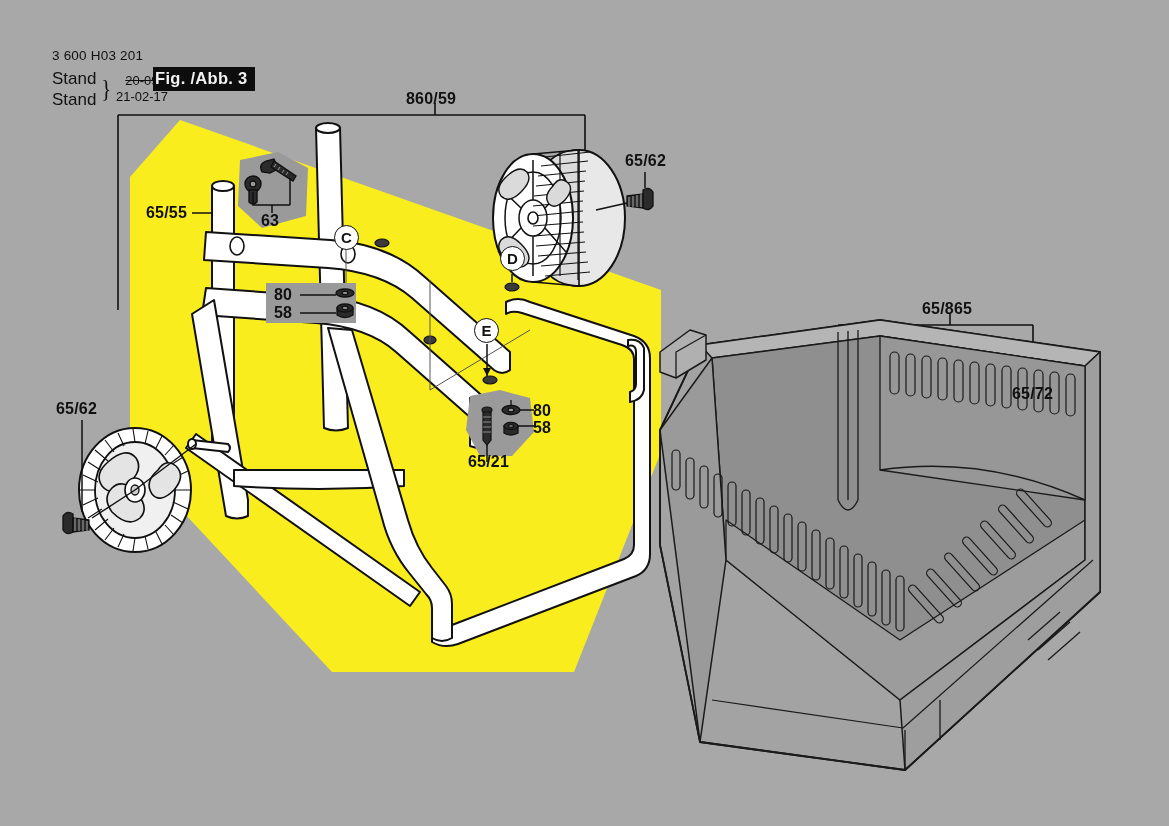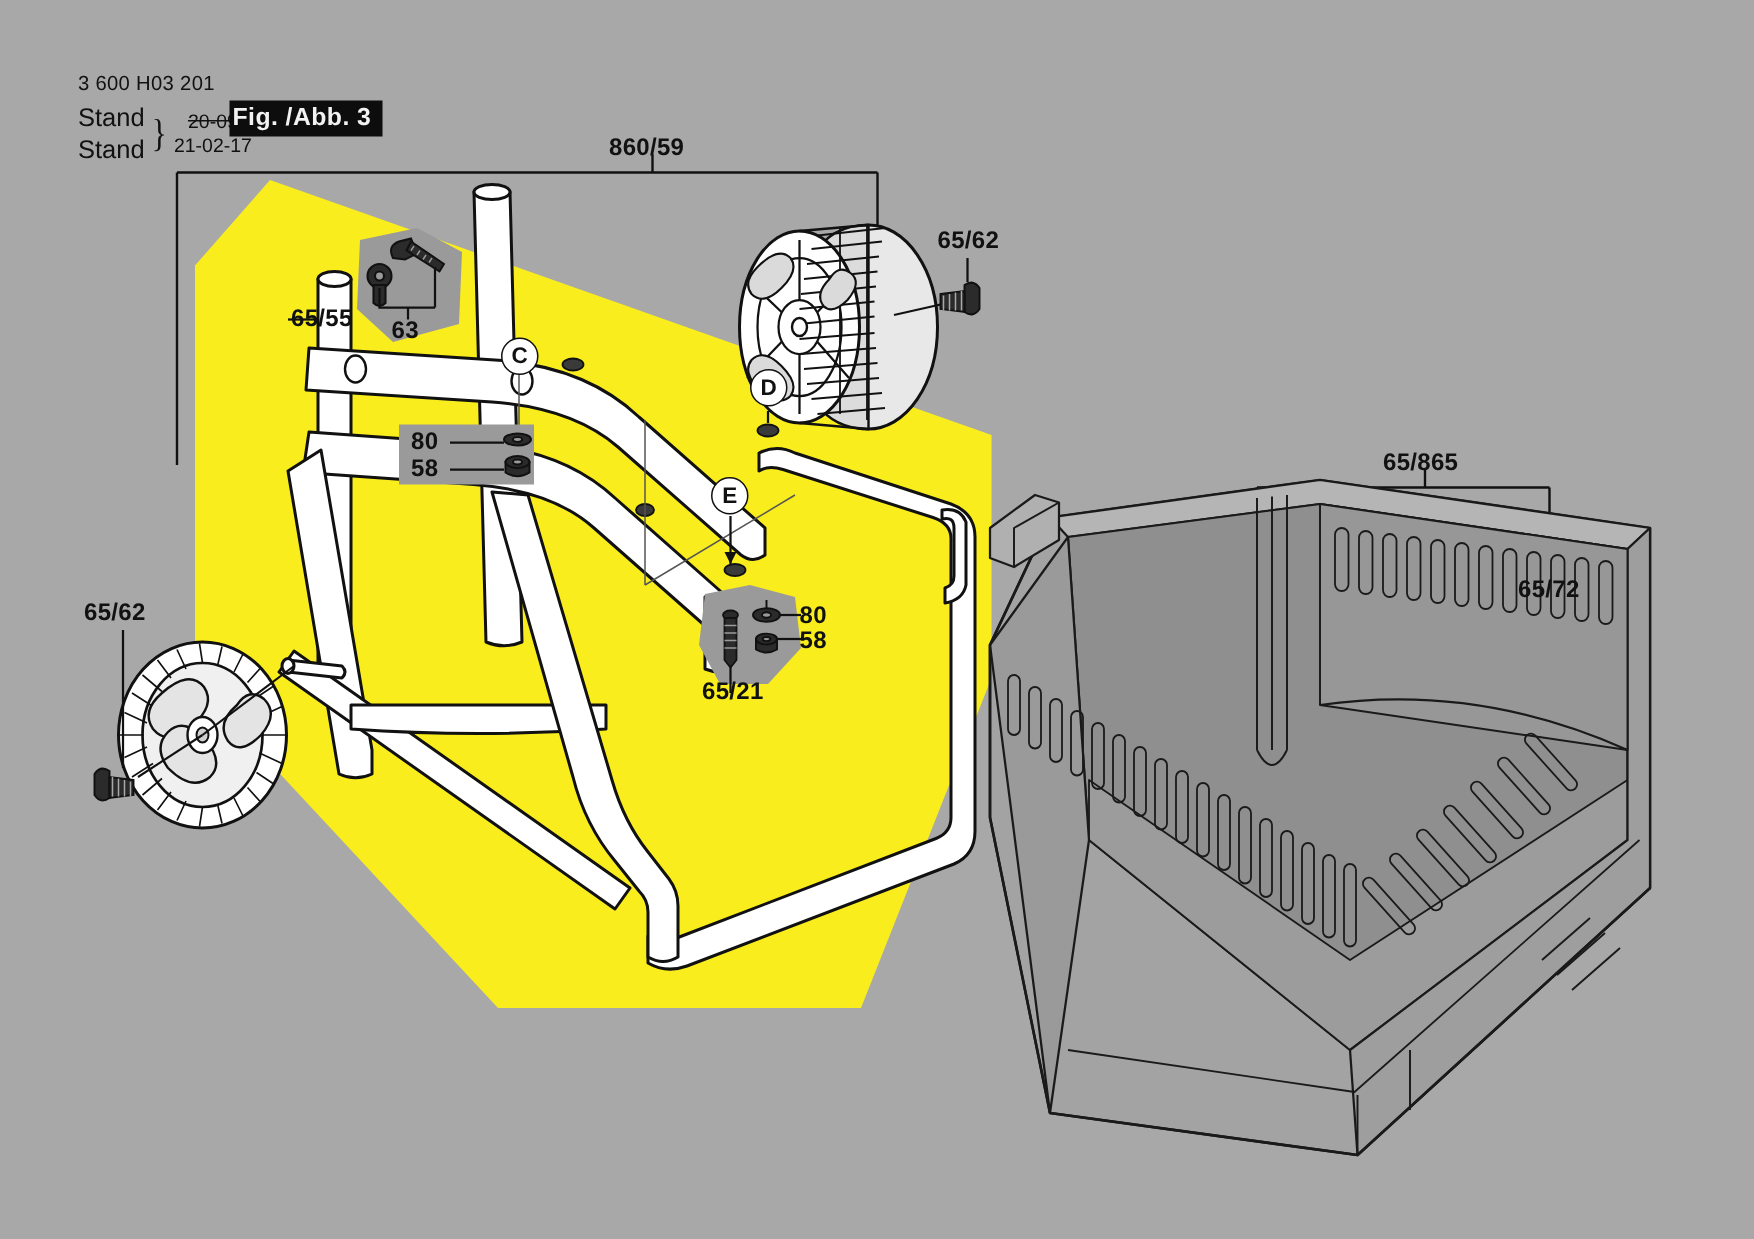--- a/index.html
+++ b/index.html
@@ -460,21 +460,21 @@
         <div class="struck">20-09</div>
         <div>21-02-17</div>
       </div>
     </div>
   </div>
 
   <div id="fig-badge">Fig. /Abb. 3</div>
 
   <div class="lbl" style="left:406px; top:90px;text-align:center;">860/59</div>
 
-  <div class="lbl" style="left:146px; top:204px;margin-left:48px;">65/55</div>
+  <div class="lbl" style="left:146px; top:204px;">65/55</div>
 
   <div class="lbl" style="left:261px; top:212px;">63</div>
 
   <div class="lbl" style="left:625px; top:152px;">65/62</div>
 
   <div class="lbl" style="left:56px; top:400px;">65/62</div>
 
   <div class="lbl" style="left:274px; top:286px;">80</div>
   <div class="lbl" style="left:274px; top:304px;">58</div>
 

